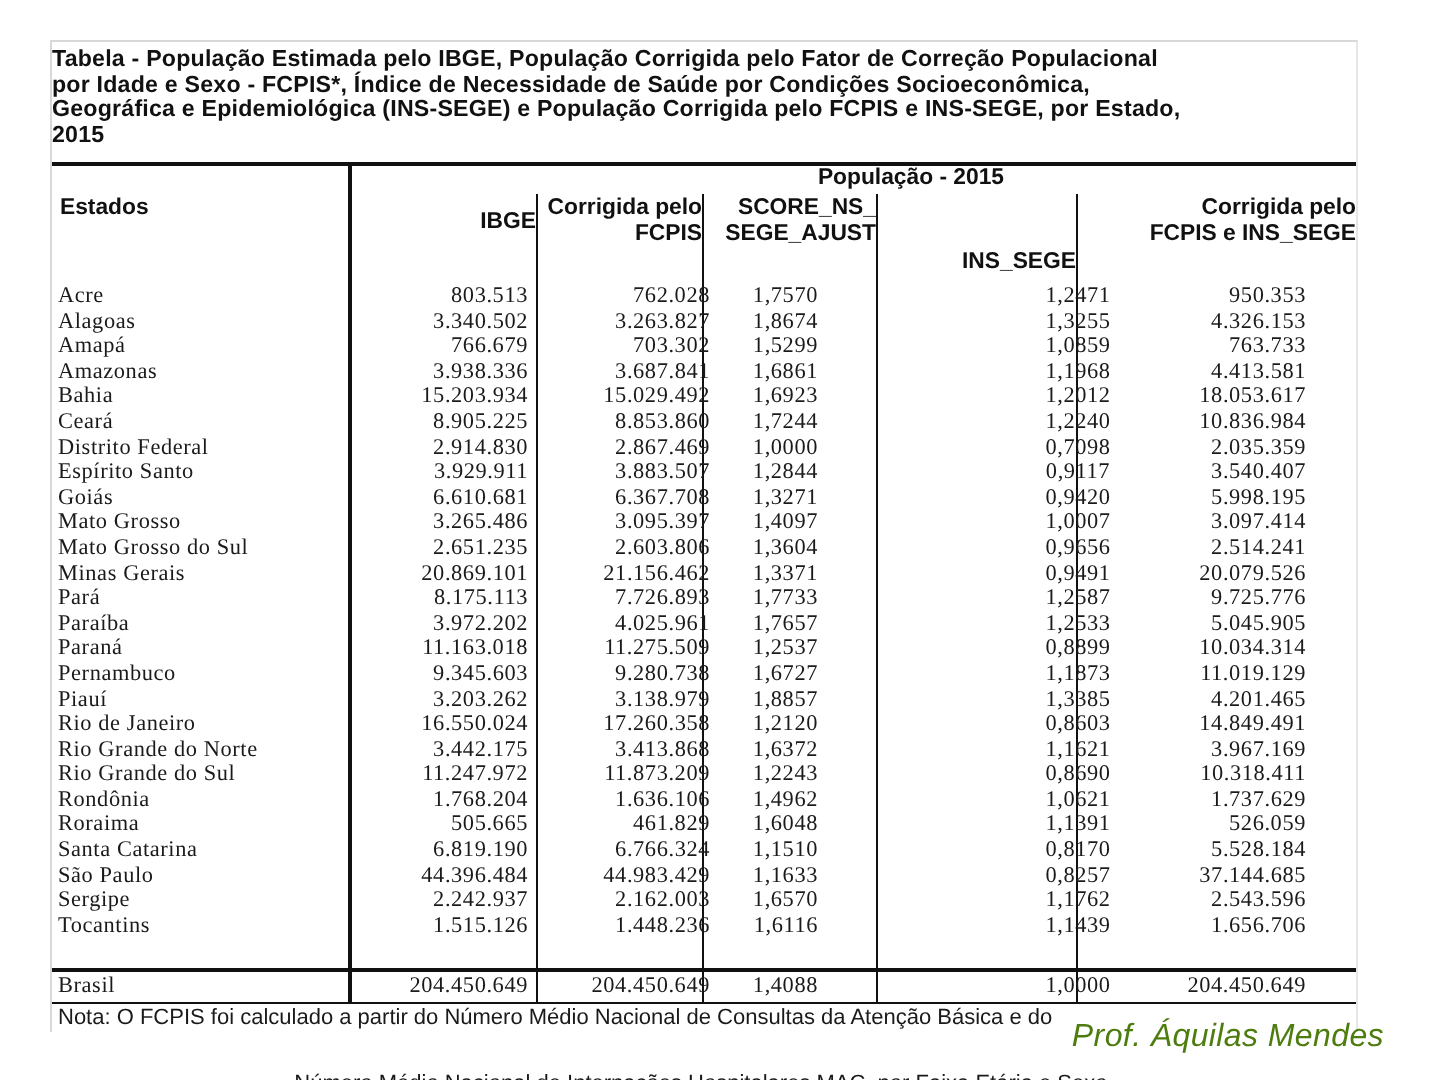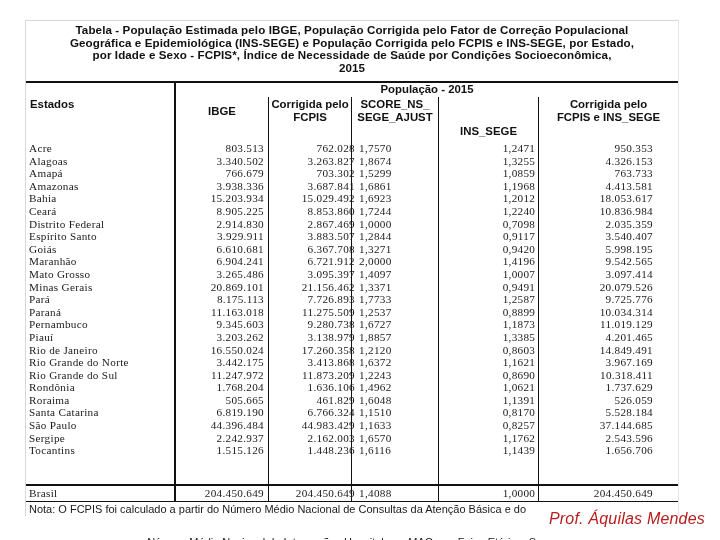--- a/index.html
+++ b/index.html
@@ -23,21 +23,21 @@
       height: 495px;
       border-left: 1px solid #d8d8d8;
       border-top: 1px solid #d8d8d8;
       border-right: 1px solid #e6e6e6;
     }
     .title {
       position: absolute;
       left: 0;
       top: 0;
       width: 652px;
-      text-align: center;
+      text-align: left;
       font-family: "Liberation Sans", sans-serif;
       font-weight: bold;
       font-size: 11.6px;
       line-height: 12.6px;
       letter-spacing: 0.1px;
       padding-top: 3px;
       color: #111;
     }
     .title-line { display: block; white-space: nowrap; }
     .rule {
@@ -49,21 +49,21 @@
       background: #111;
       width: 2px;
     }
     .vline.thin { width: 1px; }
     .hdr {
       position: absolute;
       font-family: "Liberation Sans", sans-serif;
       font-weight: bold;
       font-size: 11.4px;
       line-height: 12.5px;
-      text-align: center;
+      text-align: right;
       color: #111;
       white-space: nowrap;
     }
     .rows {
       position: absolute;
       left: 0;
       top: 121px;
       width: 652px;
     }
     .row {
@@ -76,60 +76,60 @@
       letter-spacing: 0.3px;
     }
     .cell {
       position: absolute;
       top: 0;
       white-space: nowrap;
     }
     .c-state { left: 3px; text-align: left; }
     .c-ibge { right: 414px; text-align: right; }
     .c-fcpis { right: 323px; text-align: right; }
-    .c-score { left: 333px; width: 40px; text-align: left; }
-    .c-ins { left: 460px; width: 66px; text-align: center; }
+    .c-score { left: 343px; width: 40px; text-align: right; }
+    .c-ins { left: 480px; width: 66px; text-align: center; }
     .c-final { right: 25px; text-align: right; }
     .row.total {
       height: 14px;
       line-height: 14px;
       margin-top: 2px;
     }
     .note {
       position: absolute;
       left: 0;
       width: 652px;
       text-align: center;
       font-family: "Liberation Sans", sans-serif;
       font-size: 11px;
       line-height: 14px;
       color: #1a1a1a;
       white-space: nowrap;
     }
     .signature {
       position: absolute;
-      right: 15px;
+      right: 28px;
       bottom: 12px;
       font-family: "Liberation Sans", sans-serif;
       font-style: italic;
       font-size: 16px;
-      color: #b91c1c;
+      color: #4d7c0f;
       letter-spacing: 0.2px;
       white-space: nowrap;
     }
   </style>
 </head>
 <body>
 
 <div class="sheet">
 
   <div class="title">
     <span class="title-line">Tabela  - População Estimada pelo IBGE, População Corrigida pelo Fator de Correção Populacional</span>
+    <span class="title-line">por Idade e Sexo - FCPIS*, Índice de Necessidade de Saúde por Condições Socioeconômica,</span>
     <span class="title-line">Geográfica e Epidemiológica (INS-SEGE) e População Corrigida pelo FCPIS e INS-SEGE, por Estado,</span>
-    <span class="title-line">por Idade e Sexo - FCPIS*, Índice de Necessidade de Saúde por Condições Socioeconômica,</span>
     <span class="title-line">2015</span>
   </div>
 
   <div class="rule" style="left:0; top:60px; width:652px; height:2px;"></div>
 
   <div class="vline" style="left:148px; top:61px; height:420px;"></div>
   <div class="vline thin" style="left:242px; top:76px; height:405px;"></div>
   <div class="vline thin" style="left:325px; top:76px; height:405px;"></div>
   <div class="vline thin" style="left:412px; top:76px; height:405px;"></div>
   <div class="vline thin" style="left:512px; top:76px; height:405px;"></div>
@@ -218,50 +218,58 @@
       </div>
       <div class="row">
         <span class="cell c-state">Goiás</span>
         <span class="cell c-ibge">6.610.681</span>
         <span class="cell c-fcpis">6.367.708</span>
         <span class="cell c-score">1,3271</span>
         <span class="cell c-ins">0,9420</span>
         <span class="cell c-final">5.998.195</span>
       </div>
       <div class="row">
-        <span class="cell c-state">Maranhão</span>
-        <span class="cell c-ibge">6.904.241</span>
-        <span class="cell c-fcpis">6.721.912</span>
-        <span class="cell c-score">2,0000</span>
-        <span class="cell c-ins">1,4196</span>
-        <span class="cell c-final">9.542.565</span>
-      </div>
-      <div class="row">
         <span class="cell c-state">Mato Grosso</span>
         <span class="cell c-ibge">3.265.486</span>
         <span class="cell c-fcpis">3.095.397</span>
         <span class="cell c-score">1,4097</span>
         <span class="cell c-ins">1,0007</span>
         <span class="cell c-final">3.097.414</span>
       </div>
       <div class="row">
+        <span class="cell c-state">Mato Grosso do Sul</span>
+        <span class="cell c-ibge">2.651.235</span>
+        <span class="cell c-fcpis">2.603.806</span>
+        <span class="cell c-score">1,3604</span>
+        <span class="cell c-ins">0,9656</span>
+        <span class="cell c-final">2.514.241</span>
+      </div>
+      <div class="row">
         <span class="cell c-state">Minas Gerais</span>
         <span class="cell c-ibge">20.869.101</span>
         <span class="cell c-fcpis">21.156.462</span>
         <span class="cell c-score">1,3371</span>
         <span class="cell c-ins">0,9491</span>
         <span class="cell c-final">20.079.526</span>
       </div>
       <div class="row">
         <span class="cell c-state">Pará</span>
         <span class="cell c-ibge">8.175.113</span>
         <span class="cell c-fcpis">7.726.893</span>
         <span class="cell c-score">1,7733</span>
         <span class="cell c-ins">1,2587</span>
         <span class="cell c-final">9.725.776</span>
+      </div>
+      <div class="row">
+        <span class="cell c-state">Paraíba</span>
+        <span class="cell c-ibge">3.972.202</span>
+        <span class="cell c-fcpis">4.025.961</span>
+        <span class="cell c-score">1,7657</span>
+        <span class="cell c-ins">1,2533</span>
+        <span class="cell c-final">5.045.905</span>
       </div>
       <div class="row">
         <span class="cell c-state">Paraná</span>
         <span class="cell c-ibge">11.163.018</span>
         <span class="cell c-fcpis">11.275.509</span>
         <span class="cell c-score">1,2537</span>
         <span class="cell c-ins">0,8899</span>
         <span class="cell c-final">10.034.314</span>
       </div>
       <div class="row">

